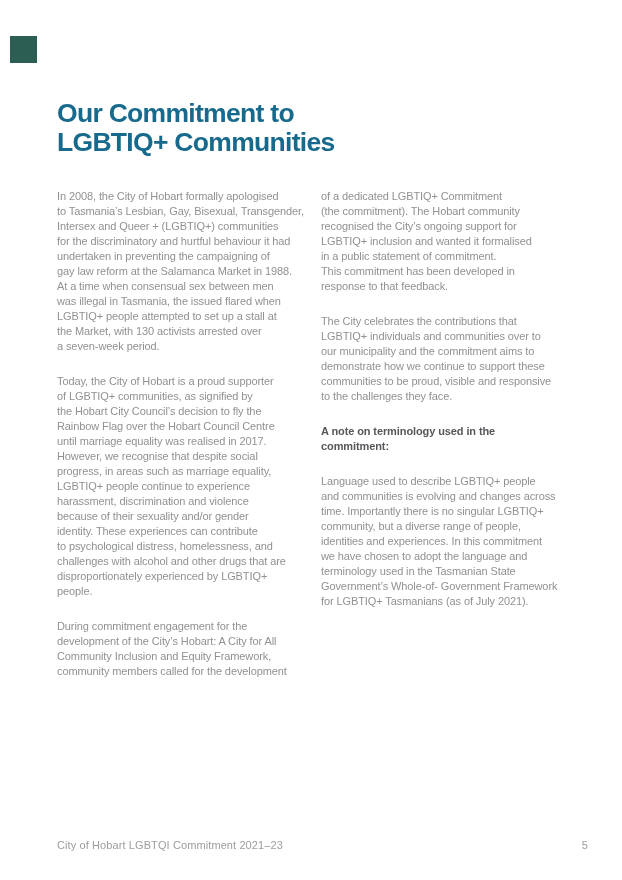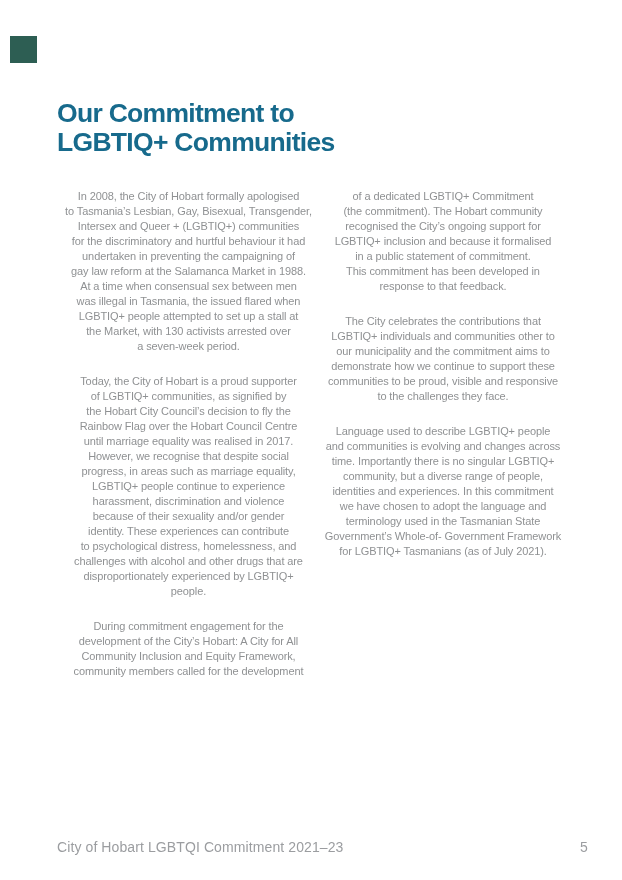--- a/index.html
+++ b/index.html
@@ -43,39 +43,38 @@
     width: 508px;
     display: flex;
     gap: 1px;
   }
   .col {
     white-space: pre-line;
     font-size: 11px;
     line-height: 15px;
     letter-spacing: -0.1px;
     color: #8f9193;
-    text-align: center;
   }
   .col-left  { width: 263px; }
   .col-right { width: 244px; }
   .col p { margin: 0 0 5px 0; }
   .italic { }
   .note-heading {
     font-weight: 700;
     color: #55575a;
   }
   .footer {
     position: absolute;
     left: 57px;
     right: 58px;
     top: 839px;
     display: flex;
     justify-content: space-between;
     align-items: baseline;
-    font-size: 14px;
+    font-size: 11px;
     letter-spacing: 0.1px;
     color: #9b9da0;
   }
 </style>
 </head>
 <body>
 
 <div class="page">
 
   <div class="corner-square"></div>
@@ -115,30 +114,32 @@
       <p><span>During commitment engagement for the
 development of the City’s </span><span class="italic">Hobart: A City for All
 Community Inclusion and Equity Framework,</span><span>
 community members called for the development</span></p>
     </div>
 
     <div class="col col-right">
       <p>of a dedicated LGBTIQ+ Commitment
 (the commitment). The Hobart community
 recognised the City’s ongoing support for
-LGBTIQ+ inclusion and because it formalised
+LGBTIQ+ inclusion and wanted it formalised
 in a public statement of commitment.
 This commitment has been developed in
 response to that feedback.</p>
       <p>The City celebrates the contributions that
-LGBTIQ+ individuals and communities other to
+LGBTIQ+ individuals and communities over to
 our municipality and the commitment aims to
 demonstrate how we continue to support these
 communities to be proud, visible and responsive
 to the challenges they face.</p>
+      <p class="note-heading">A note on terminology used in the
+commitment:</p>
       <p>Language used to describe LGBTIQ+ people
 and communities is evolving and changes across
 time. Importantly there is no singular LGBTIQ+
 community, but a diverse range of people,
 identities and experiences. In this commitment
 we have chosen to adopt the language and
 terminology used in the Tasmanian State
 Government’s Whole-of- Government Framework
 for LGBTIQ+ Tasmanians (as of July 2021).</p>
     </div>

